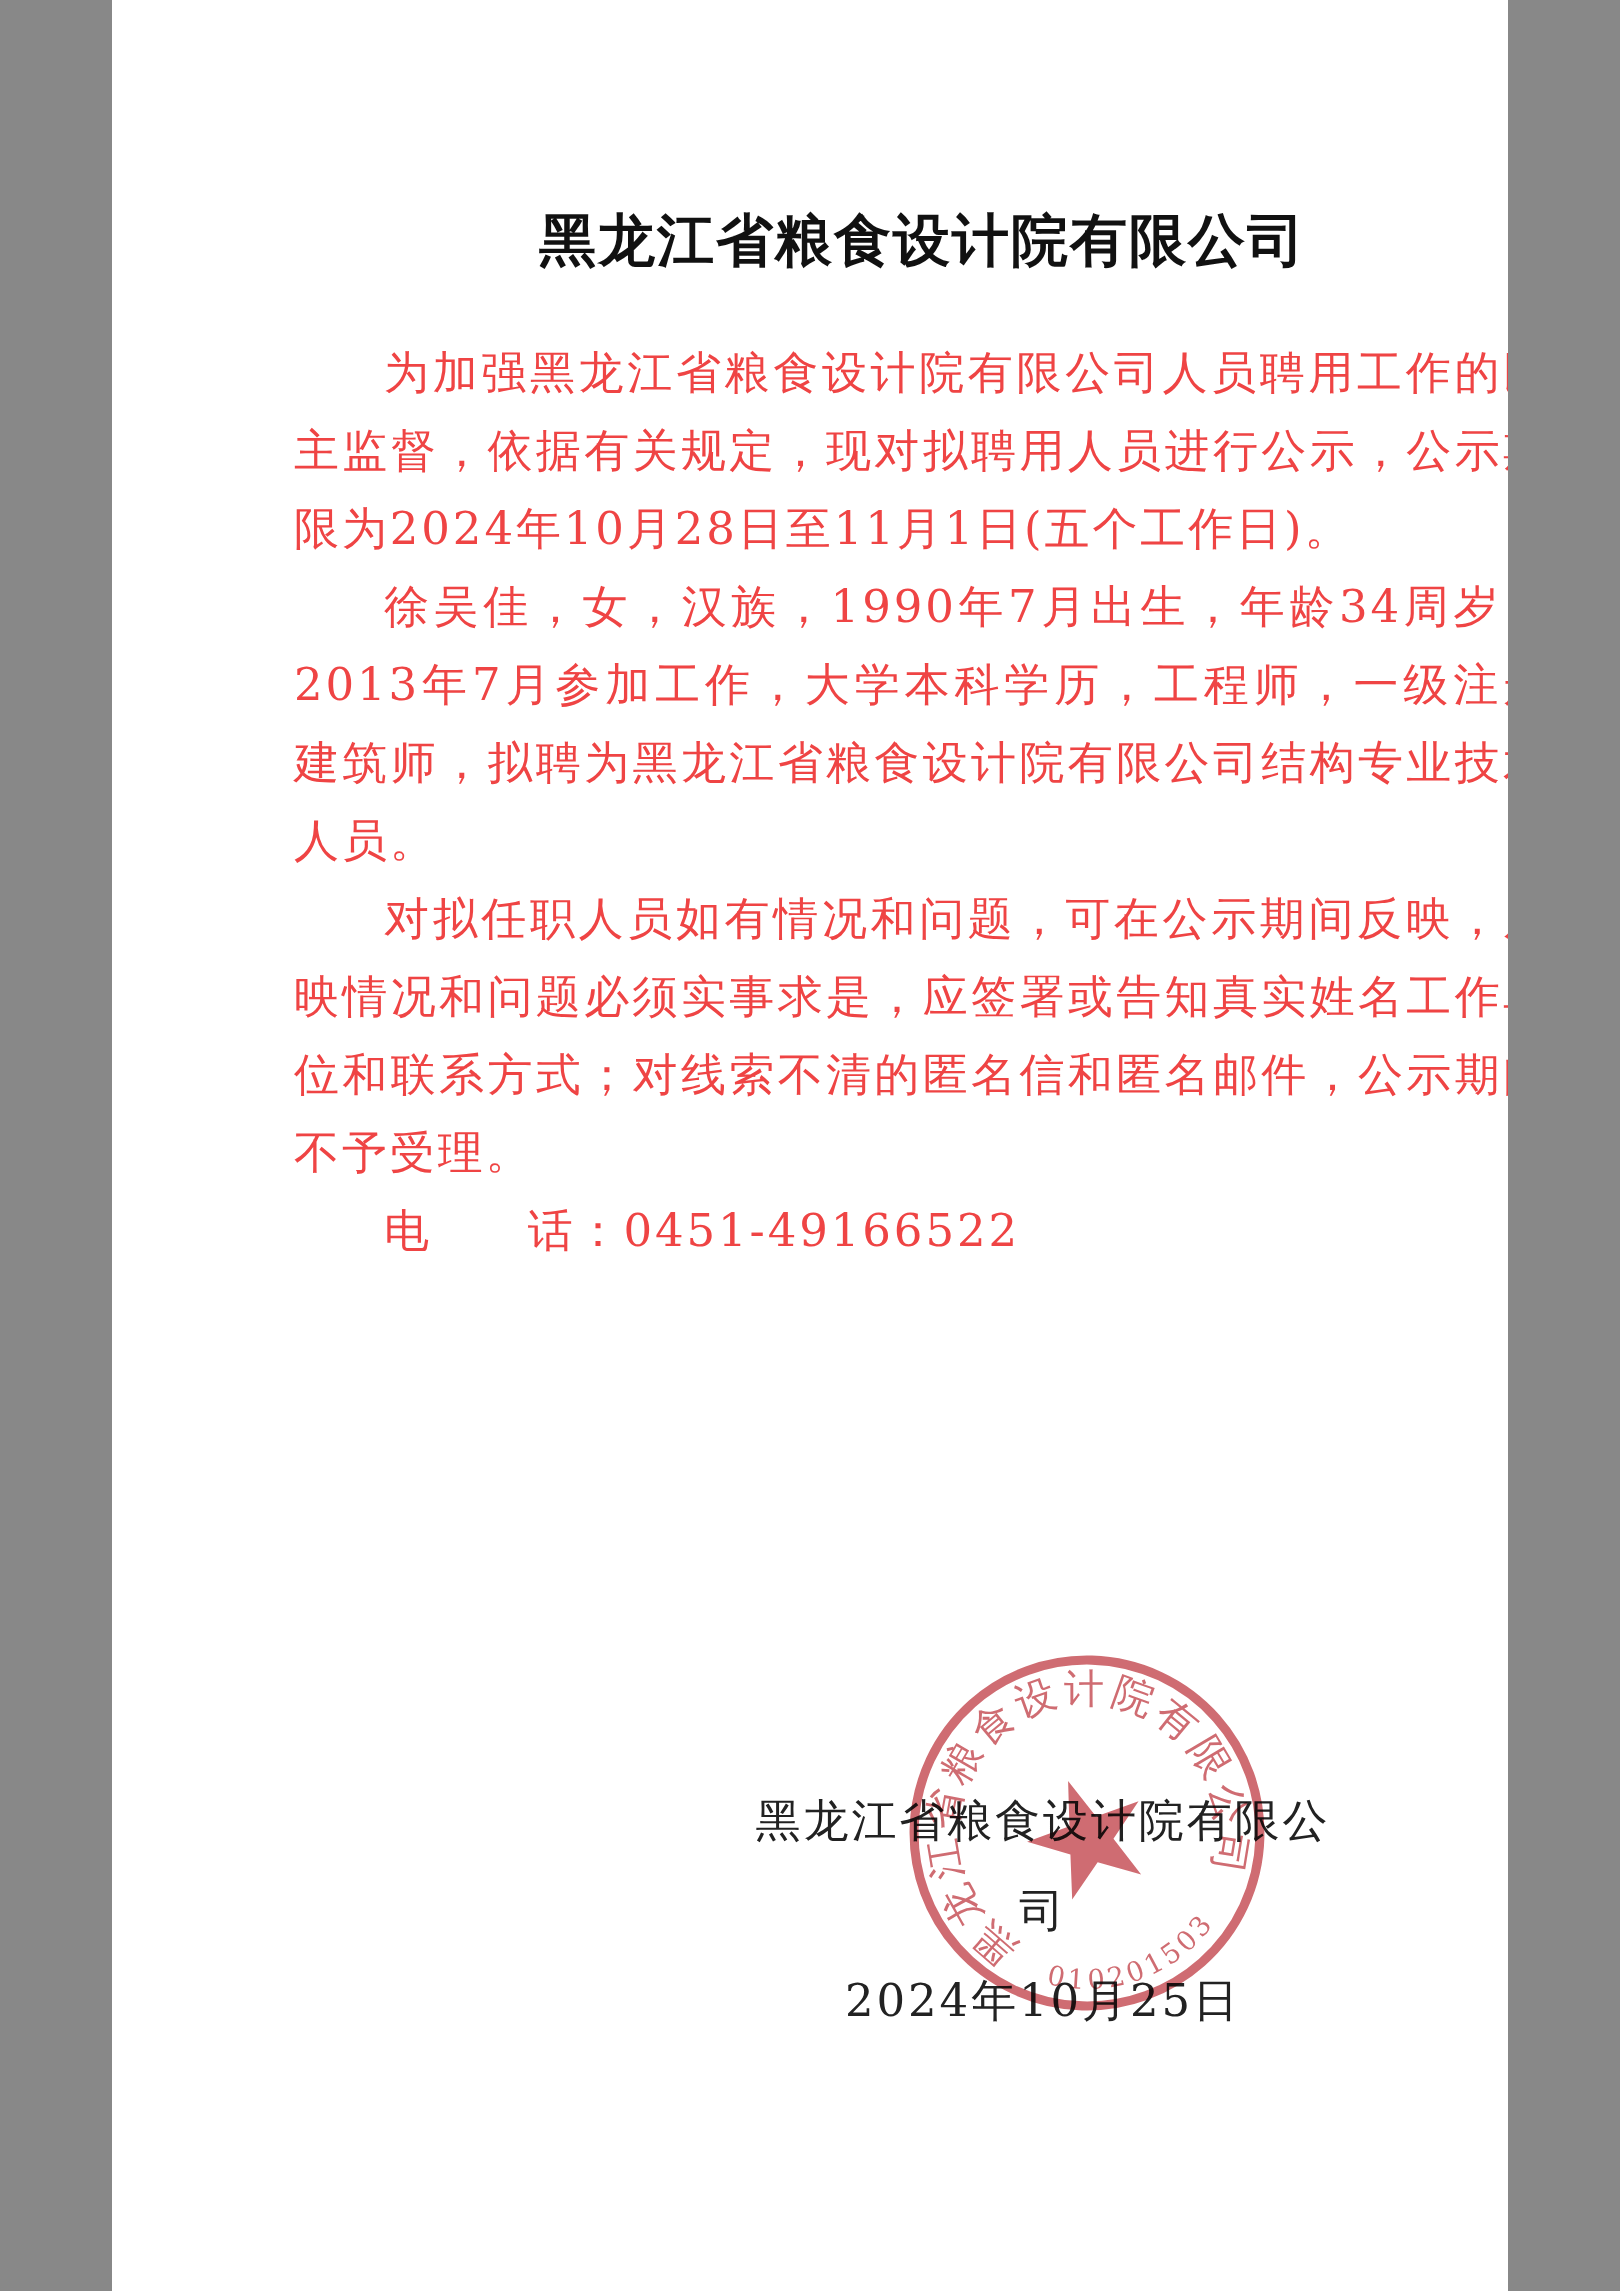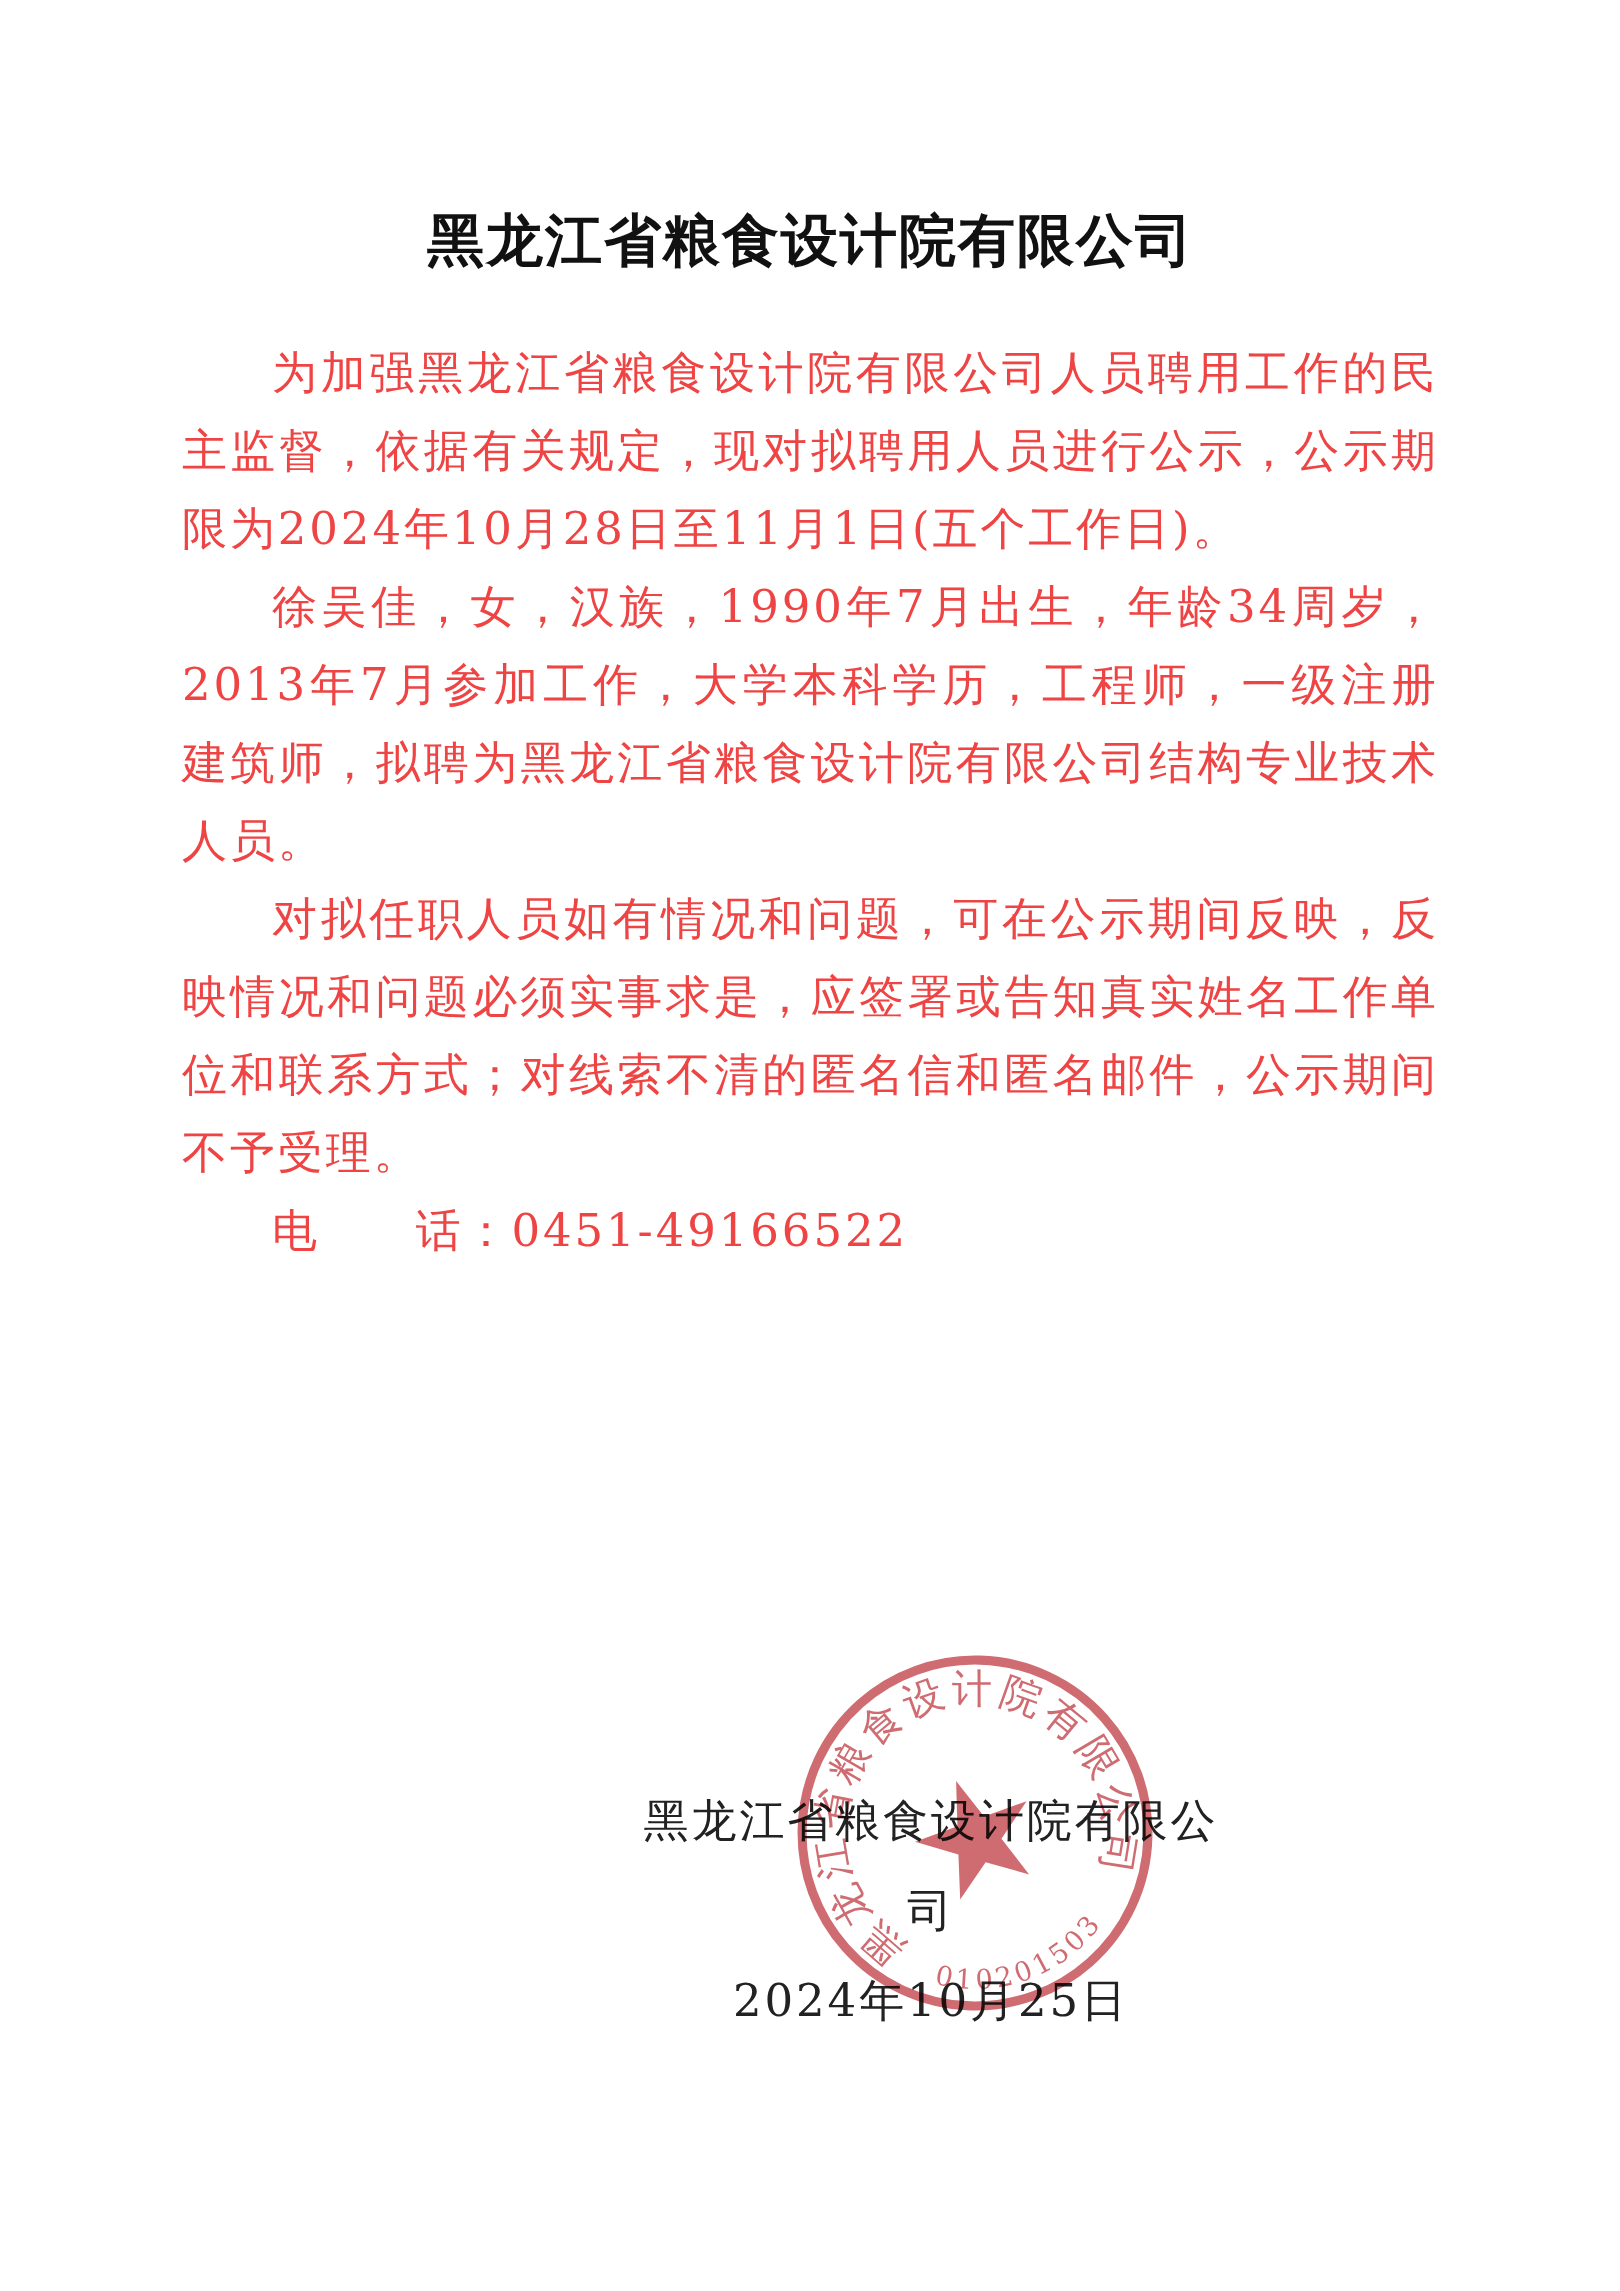--- a/index.html
+++ b/index.html
@@ -1,18 +1,18 @@
 <!DOCTYPE html>
 <html><head>
 <meta charset="utf-8">
 <style>
   html,body { margin:0; padding:0; background:#888; }
   .page {
     position:relative;
-    width:1620px; height:2292px;
+    width:1396px; height:2292px;
     margin:0 auto;
     background:#ffffff;
     overflow:hidden;
     font-family:"DejaVu Serif", serif;
     color:#1a1a1a;
   }
   .doc {
     position:absolute;
     left:182px; top:201px;
     width:1257px;

